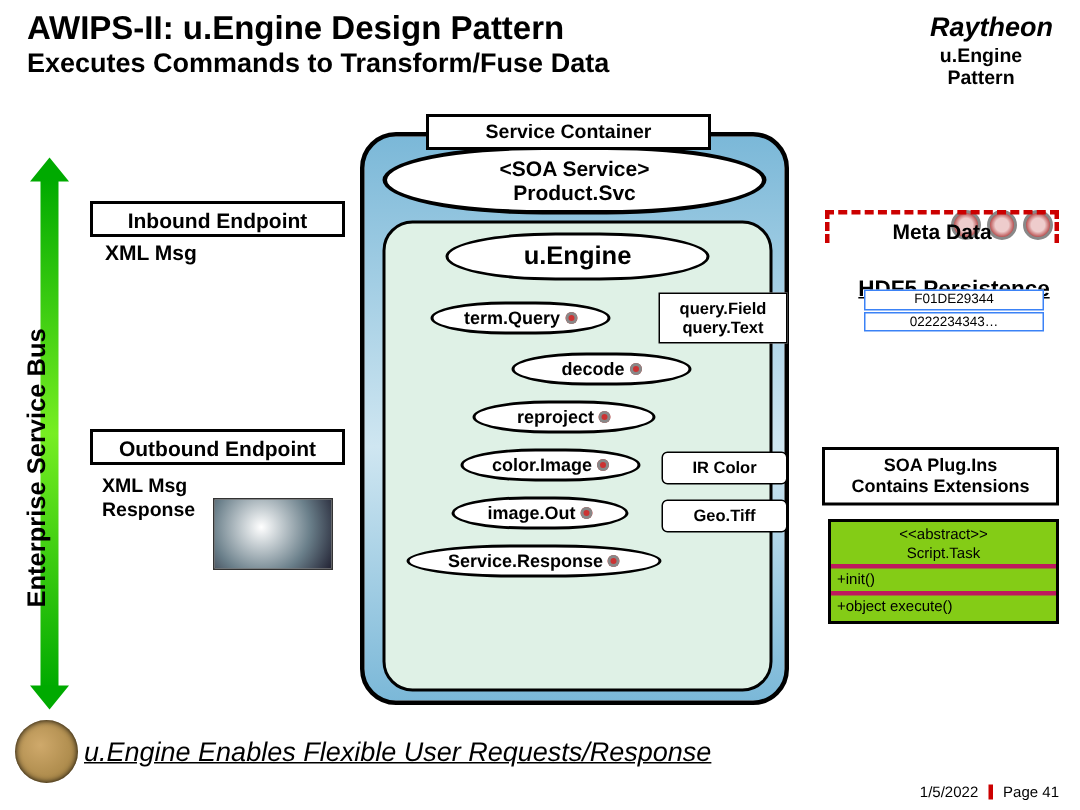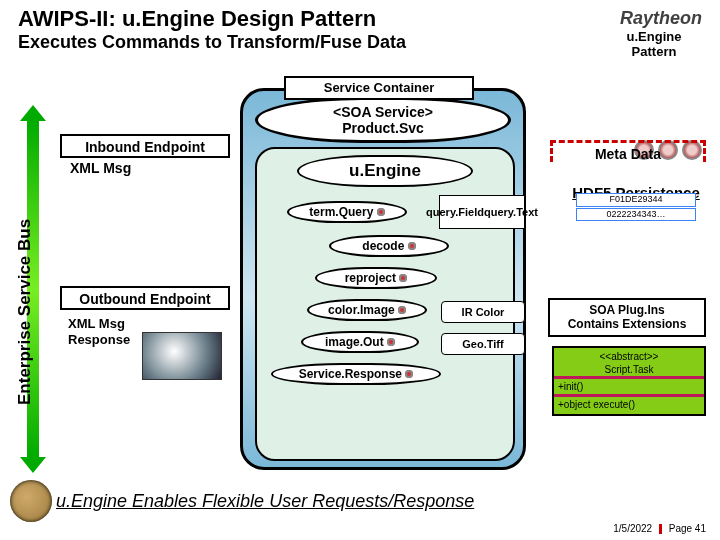--- a/index.html
+++ b/index.html
@@ -1,40 +1,40 @@
 <!DOCTYPE html>
 <html><head>
 <meta charset="utf-8">
 <style>
 html,body{margin:0;padding:0;width:720px;height:540px;font-family:Arial,Helvetica,sans-serif;background:#fff;color:#000;overflow:hidden}
 .slide{position:relative;width:720px;height:540px}
 .title{position:absolute;left:18px;top:6px;font-weight:bold;font-size:22px}
 .subtitle{position:absolute;left:18px;top:32px;font-weight:bold;font-size:18px}
-.logo{position:absolute;right:18px;top:8px;font-weight:bold;color:#404040;font-size:18px;font-style:italic}
+.logo{position:absolute;right:18px;top:8px;font-weight:bold;color:#000000;font-size:18px;font-style:italic}
 .pattern-label{position:absolute;right:18px;top:30px;width:96px;text-align:center;font-weight:bold;font-size:13px;line-height:1.15}
 .vbus{position:absolute;left:20px;top:105px;width:26px;height:368px}
 .vbus .shaft{position:absolute;left:7px;top:14px;width:12px;height:340px;background:linear-gradient(#0a0,#7e2,#0a0)}
 .vbus .up{position:absolute;left:0;top:0;width:0;height:0;border-left:13px solid transparent;border-right:13px solid transparent;border-bottom:16px solid #0a0}
 .vbus .dn{position:absolute;left:0;bottom:0;width:0;height:0;border-left:13px solid transparent;border-right:13px solid transparent;border-top:16px solid #0a0}
 .vbus .lbl{position:absolute;left:-5px;top:300px;transform:rotate(-90deg);transform-origin:left top;font-weight:bold;font-size:17px;white-space:nowrap}
 .seal{position:absolute;left:10px;bottom:18px;width:42px;height:42px;border-radius:50%;background:radial-gradient(circle at 40% 40%,#cfa96b,#9a7a3a);box-shadow:inset 0 0 4px #000}
 .svc-hdr{position:absolute;left:284px;top:76px;width:186px;height:20px;background:#fff;border:2px solid #000;text-align:center;font-weight:bold;font-size:13px;line-height:20px;z-index:20}
 .svc{position:absolute;left:240px;top:88px;width:280px;height:376px;border:3px solid #000;border-radius:24px;background:linear-gradient(180deg,#7bb8d8 0%,#cfe6f1 55%,#7bb8d8 100%);z-index:10}
 .soa-oval{position:absolute;left:12px;top:6px;width:256px;height:46px;border:3px solid #000;border-radius:50%/60%;background:#fff;text-align:center;font-weight:bold;font-size:14px;line-height:1.15;padding-top:4px;box-sizing:border-box;z-index:12}
 .inner{position:absolute;left:12px;top:56px;width:256px;height:310px;border:2px solid #000;border-radius:20px;background:#dff1e6}
 .oval{position:absolute;border:2px solid #000;border-radius:50%/60%;background:#fff;font-weight:bold;font-size:12px;display:flex;align-items:center;justify-content:center;box-sizing:border-box}
 .uengine{left:40px;top:6px;width:176px;height:32px;font-size:17px}
 .step{left:30px;width:120px;height:22px}
 .termQ{top:52px}
-.decode{top:86px;left:72px}
+.decode{top:86px;left:84px}
 .reproj{top:118px;left:58px;width:122px}
 .colorImg{top:150px;left:50px;width:120px}
 .imgOut{top:182px;left:44px;width:118px}
 .svcResp{top:214px;left:14px;width:170px}
-.qfield{position:absolute;top:46px;right:-12px;width:86px;height:34px;background:#fff;border:1px solid #000;font-weight:bold;font-size:11px;text-align:center;line-height:1.2;padding-top:2px;box-sizing:border-box;display:flex;flex-direction:row;align-items:center;justify-content:center}
+.qfield{position:absolute;top:46px;right:-12px;width:86px;height:34px;background:#fff;border:1px solid #000;font-weight:bold;font-size:11px;text-align:center;line-height:1.2;padding-top:2px;box-sizing:border-box;display:flex;flex-direction:column;align-items:center;justify-content:center}
 .pill{position:absolute;right:-12px;width:82px;height:20px;border:1px solid #000;background:#fff;border-radius:4px;font-size:11px;font-weight:bold;display:flex;align-items:center;justify-content:center}
 .ircolor{top:152px}
 .geotiff{top:184px}
 .gear-dot{display:inline-block;width:8px;height:8px;border-radius:50%;background:#c33;box-shadow:0 0 0 2px #888 inset}
 .ep{position:absolute;left:60px;width:170px;border:2px solid #000;box-sizing:border-box;font-weight:bold;font-size:14px;text-align:center;background:#fff;z-index:5}
 .ep-in{top:134px;height:24px;line-height:22px}
 .xmlmsg{position:absolute;left:70px;top:160px;width:100px;font-weight:bold;font-size:14px}
 .ep-out{top:286px;height:24px;line-height:22px}
 .xmlresp{position:absolute;left:68px;top:316px;width:170px;height:60px;font-weight:bold;font-size:13px;line-height:1.2}
 .xmlresp .sat{display:inline-block;width:78px;height:46px;background:radial-gradient(circle at 40% 40%,#fff,#6a7f8a 60%,#223 100%);border:1px solid #333;vertical-align:top;margin-left:8px}

